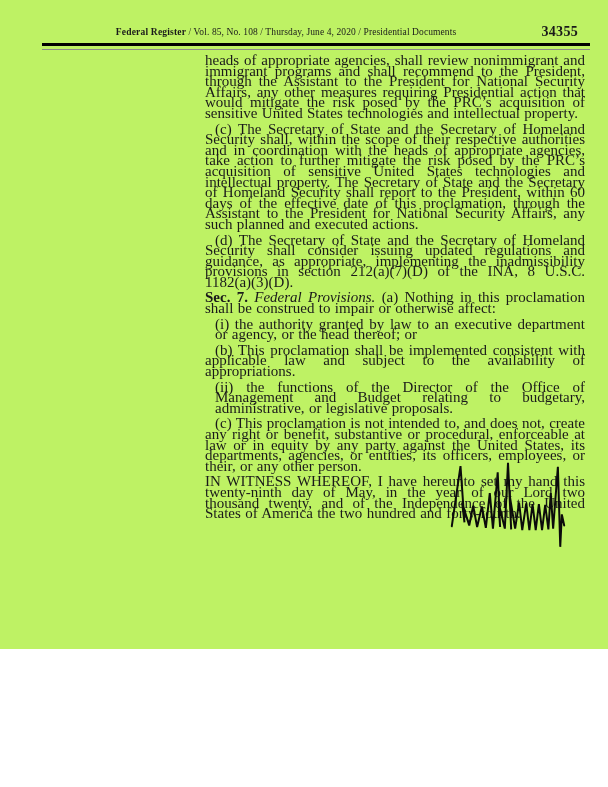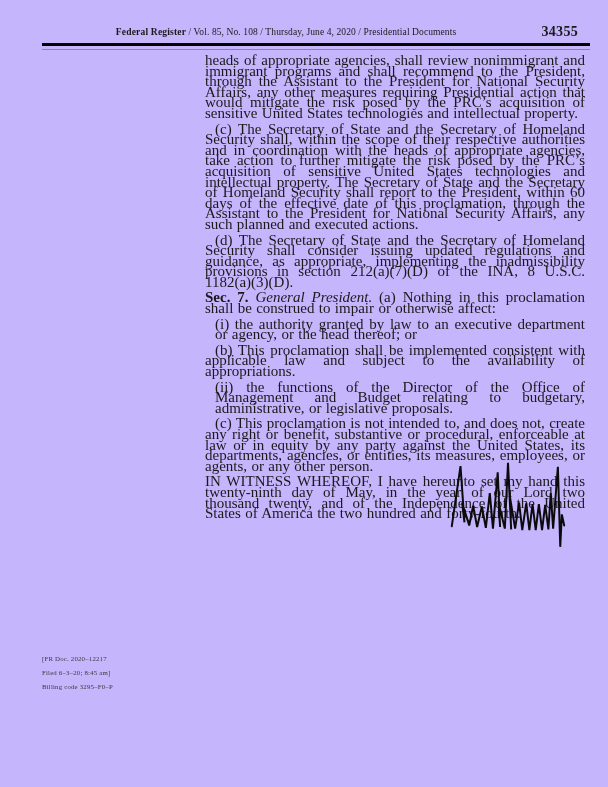--- a/index.html
+++ b/index.html
@@ -3,22 +3,22 @@
 <meta charset="utf-8">
 <style>
   html, body {
     margin: 0;
     padding: 0;
     background: #ffffff;
   }
   .page {
     position: relative;
     width: 608px;
-    height: 787px;
-    background: #c4b5fd;
+    height: 649px;
+    background: #bef264;
     font-family: "Liberation Serif", serif;
     color: #1a1a1a;
     overflow: hidden;
     text-decoration: underline;
   }
   
   .header {
     position: absolute;
     left: 42px;
     top: 26px;
@@ -112,27 +112,27 @@
   </div>
   <div class="rule-black"></div>
   <div class="rule-gray"></div>
 
   <div class="body-col">
     <p class="para flush">heads of appropriate agencies, shall review nonimmigrant and immigrant programs and shall recommend to the President, through the Assistant to the President for National Security Affairs, any other measures requiring Presidential action that would mitigate the risk posed by the PRC’s acquisition of sensitive United States technologies and intellectual property.</p>
     <p class="para indent-first">(c) The Secretary of State and the Secretary of Homeland Security shall, within the scope of their respective authorities and in coordination with the heads of appropriate agencies, take action to further mitigate the risk posed by the PRC’s acquisition of sensitive United States technologies and intellectual property. The Secretary of State and the Secretary of Homeland Security shall report to the President, within 60 days of the effective date of this proclamation, through the Assistant to the President for National Security Affairs, any such planned and executed actions.</p>
     <p class="para indent-first">(d) The Secretary of State and the Secretary of Homeland Security shall consider issuing updated regulations and guidance, as appropriate, implementing the inadmissibility provisions in section 212(a)(7)(D) of the INA, 8 U.S.C. 1182(a)(3)(D).</p>
     <p class="para flush">
       <span class="sec-label">Sec. 7.</span>
-      <span class="sec-title">General President.</span>
+      <span class="sec-title">Federal Provisions.</span>
       <span>(a) Nothing in this proclamation shall be construed to impair or otherwise affect:</span>
     </p>
     <p class="para sub">(i) the authority granted by law to an executive department or agency, or the head thereof; or</p>
     <p class="para indent-first">(b) This proclamation shall be implemented consistent with applicable law and subject to the availability of appropriations.</p>
     <p class="para sub">(ii) the functions of the Director of the Office of Management and Budget relating to budgetary, administrative, or legislative proposals.</p>
-    <p class="para indent-first">(c) This proclamation is not intended to, and does not, create any right or benefit, substantive or procedural, enforceable at law or in equity by any party against the United States, its departments, agencies, or entities, its measures, employees, or agents, or any other person.</p>
+    <p class="para indent-first">(c) This proclamation is not intended to, and does not, create any right or benefit, substantive or procedural, enforceable at law or in equity by any party against the United States, its departments, agencies, or entities, its officers, employees, or their, or any other person.</p>
     <p class="para flush witness">IN WITNESS WHEREOF, I have hereunto set my hand this twenty-ninth day of May, in the year of our Lord two thousand twenty, and of the Independence of the United States of America the two hundred and forty-fourth.</p>
   </div>
 
   <div class="signature-wrap">
     <svg viewBox="0 0 300 240" aria-hidden="true">
       <path d="M8 180
                L30 28 L40 170 L34 120 L52 178
                L62 128 L72 182 L84 130 L94 184
                L104 96 L112 186
                L124 44 L130 182 L126 120 L142 186

